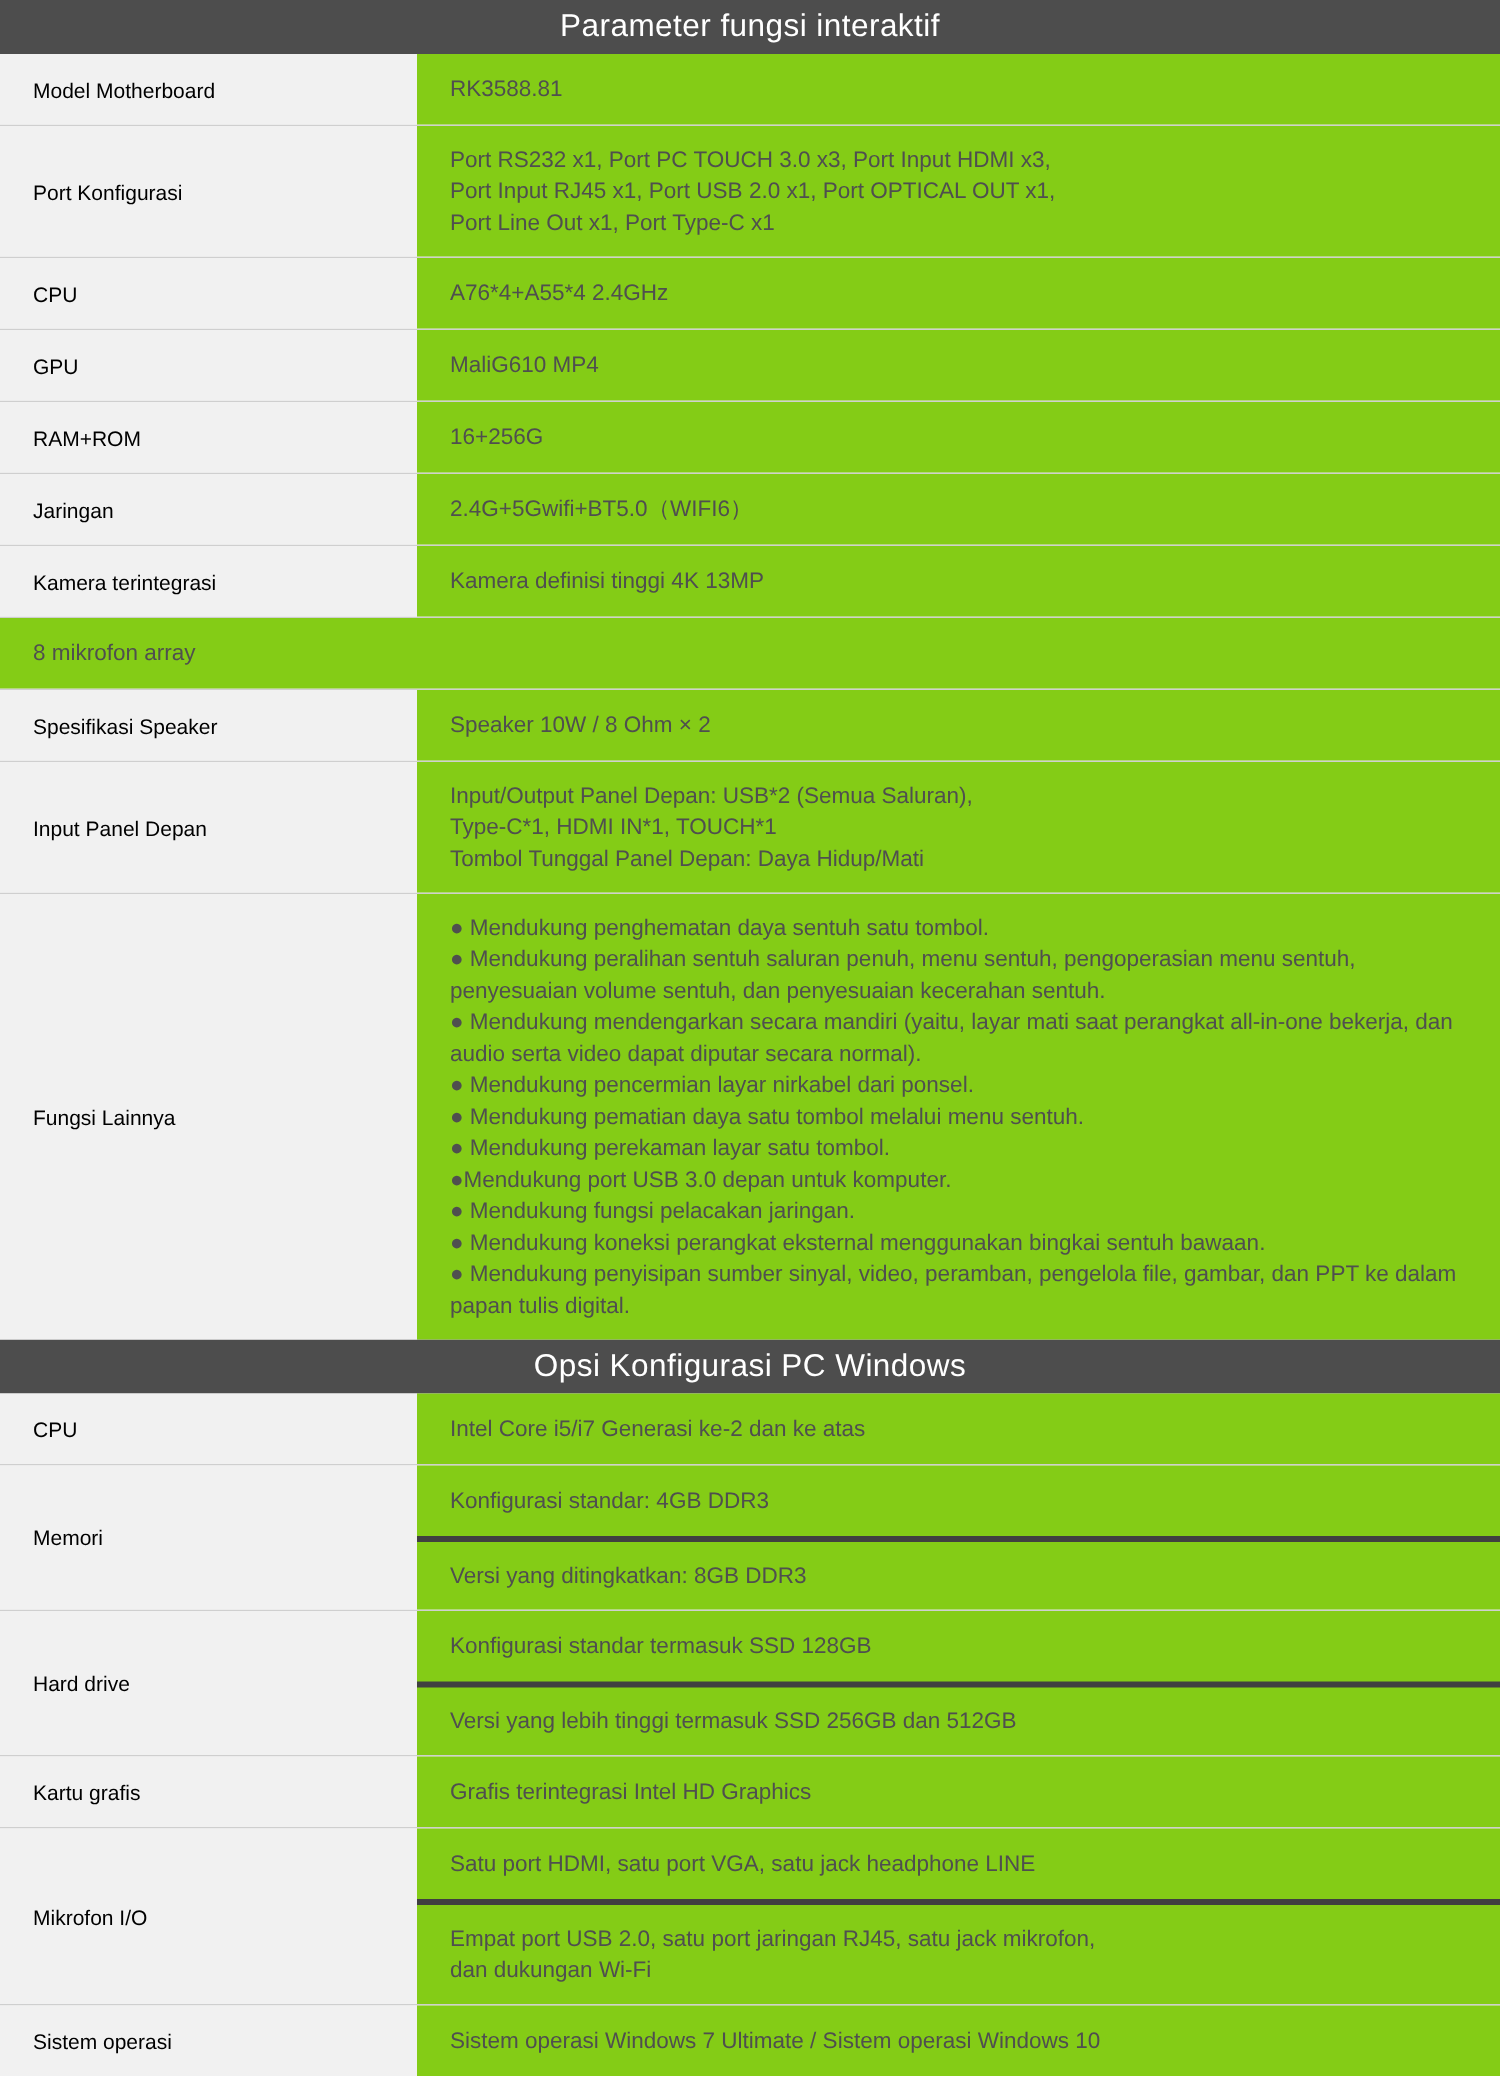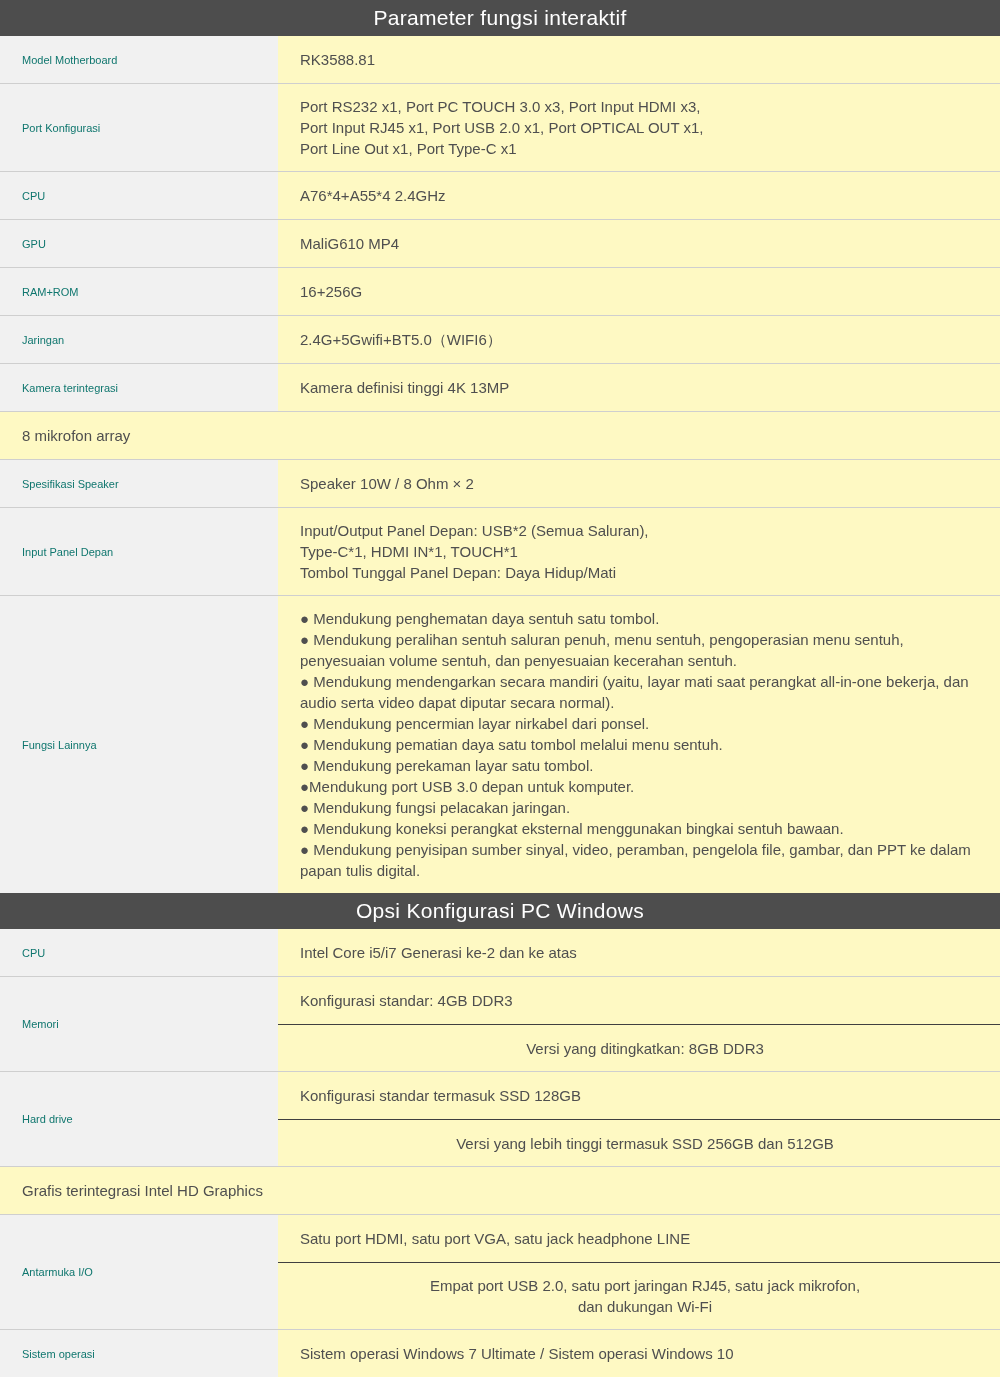--- a/index.html
+++ b/index.html
@@ -33,43 +33,42 @@
     border-top: none;
   }
   .label-cell {
     width: 278px;
     flex: 0 0 278px;
     background: #f1f1f1;
     display: flex;
     align-items: center;
     padding: 8px 10px 8px 22px;
     box-sizing: border-box;
-    color: #0f766e;
-    font-size: 11px;
+    color: #000000;
+    font-size: 14px;
   }
   .value-cell {
     flex: 1 1 auto;
-    background: #fef9c3;
+    background: #84cc16;
     display: flex;
     flex-direction: column;
     box-sizing: border-box;
     min-width: 0;
   }
   .value-group {
     display: flex;
     flex-direction: column;
     justify-content: center;
     min-height: 47px;
     padding: 12px 10px 12px 22px;
     box-sizing: border-box;
     flex: 1 0 auto;
   }
   .value-group + .value-group {
-    border-top: 1px solid #404040;
-    text-align: center;
+    border-top: 4px solid #404040;
   }
   .value-line {
     color: #4f4f4f;
     font-size: 15px;
     line-height: 21px;
   }
 </style>
 </head>
 <body>
 
@@ -200,28 +199,29 @@
       <div class="value-cell">
         <div class="value-group">
           <div class="value-line">Konfigurasi standar termasuk SSD 128GB</div>
         </div>
         <div class="value-group">
           <div class="value-line">Versi yang lebih tinggi termasuk SSD 256GB dan 512GB</div>
         </div>
       </div>
     </div>
     <div class="spec-row">
+      <div class="label-cell">Kartu grafis</div>
       <div class="value-cell">
         <div class="value-group">
           <div class="value-line">Grafis terintegrasi Intel HD Graphics</div>
         </div>
       </div>
     </div>
     <div class="spec-row">
-      <div class="label-cell">Antarmuka I/O</div>
+      <div class="label-cell">Mikrofon I/O</div>
       <div class="value-cell">
         <div class="value-group">
           <div class="value-line">Satu port HDMI, satu port VGA, satu jack headphone LINE</div>
         </div>
         <div class="value-group">
           <div class="value-line">Empat port USB 2.0, satu port jaringan RJ45, satu jack mikrofon,</div>
           <div class="value-line">dan dukungan Wi-Fi</div>
         </div>
       </div>
     </div>

